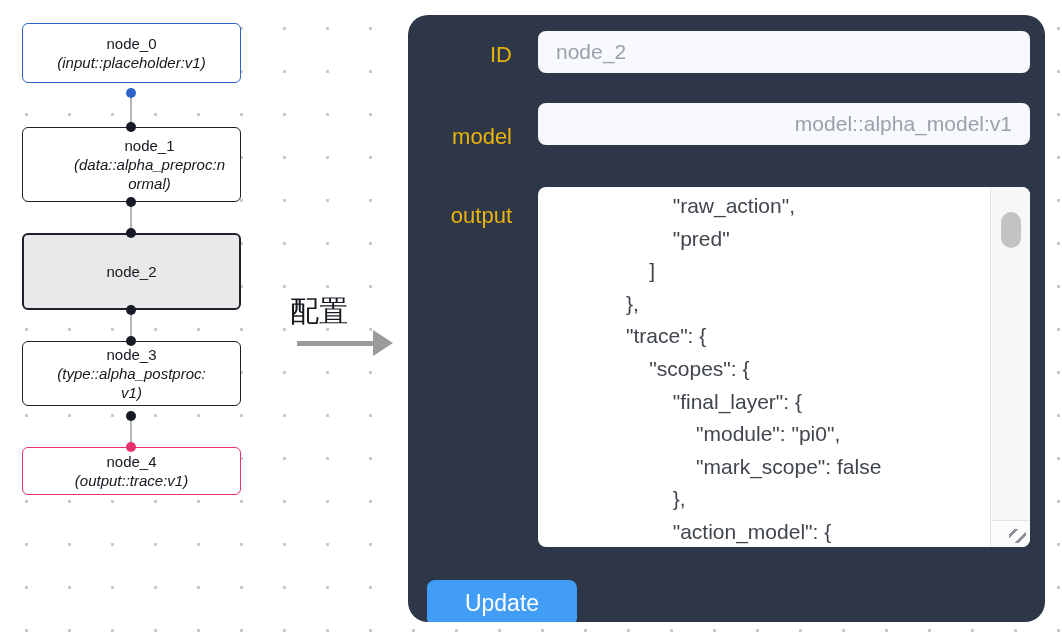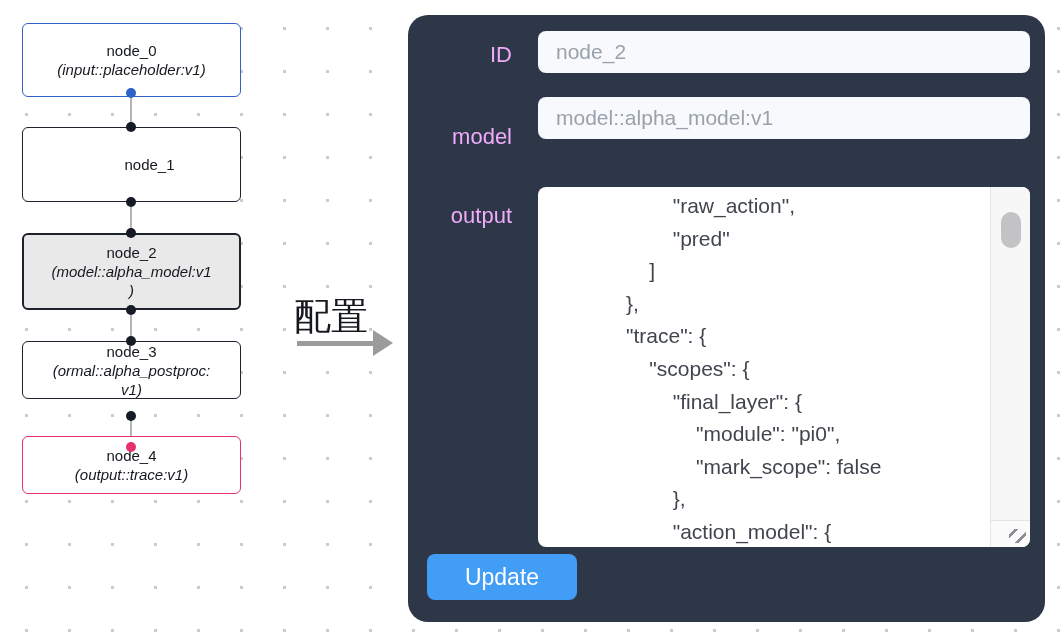--- a/index.html
+++ b/index.html
@@ -20,66 +20,66 @@
 
   
   .node {
     position:absolute; left:22px; width:219px;
     background:#ffffff; border:1.6px solid #1d222c; border-radius:6px;
     display:flex; flex-direction:column; justify-content:center; align-items:center;
     text-align:center; color:#15191f; padding:4px 10px;
   }
   .node .title    { font-size:15px; line-height:19px; }
   .node .subtitle { font-size:15px; line-height:19px; white-space:pre-line;font-style:italic; }
-  .node-0 { top:23px;  height:74px; border-color:#2e62c8; }
+  .node-0 { top:23px;  height:60px; border-color:#2e62c8; }
   .node-1 { top:127px; height:75px;padding-left:46px; }
   .node-2 { top:233px; height:77px; background:#e9e9ea; border-width:2.5px; }
-  .node-3 { top:341px; height:58px; }
-  .node-4 { top:436px; height:58px; border-color:#e7316f; }
+  .node-3 { top:341px; height:65px; }
+  .node-4 { top:447px; height:48px; border-color:#e7316f; }
 
   .edge { position:absolute; left:130px; width:2px; background:#b5b5b5; }
   .edge-0 { top:93px;  height:34px; }
   .edge-1 { top:202px; height:31px; }
   .edge-2 { top:310px; height:31px; }
   .edge-3 { top:416px; height:31px; }
 
   .handle { position:absolute; left:126px; width:10px; height:10px; border-radius:50%; background:#161b26; }
   .h-blue { background:#2e62c8; }
   .h-pink { background:#e7316f; }
 
   
   .transition-label {
     position:absolute; left:290px; top:292px; width:78px;
-    font-size:37px; color:#15181d; text-align:right;
+    font-size:29px; color:#15181d; text-align:left;
   }
   .arrow-shaft { position:absolute; left:297px; top:341px; width:78px; height:5px; background:#9b9b9b; }
   .arrow-head  { position:absolute; left:373px; top:330px; width:0; height:0;
                  border-left:20px solid #9b9b9b; border-top:13px solid transparent; border-bottom:13px solid transparent; }
 
   
   .panel {
     position:absolute; left:408px; top:15px; width:637px; height:607px;
     background:#2d3748; border-radius:20px; overflow:hidden;
   }
   .panel .field-label {
     position:absolute; left:0; width:104px; text-align:right;
-    font-size:22px; color:#f0abfc;
+    font-size:22px; color:#eab308;
   }
   .label-id     { top:27px; }
   .label-type   { top:109px; }
   .label-config { top:188px; }
 
   .panel input {
     position:absolute; left:130px; width:492px; height:42px;
     background:#f7f9fc; border:none; border-radius:8px;
     font-family:"Liberation Sans", sans-serif;
     font-size:21px; color:#99a1ab; padding:0 18px; outline:none;
   }
   .input-id   { top:16px; }
-  .input-type { top:82px; }
+  .input-type { top:88px;text-align:right; }
 
   .config-box {
     position:absolute; left:130px; top:172px; width:492px; height:360px;
     background:#ffffff; border-radius:8px; overflow:hidden;
   }
   .config-box pre {
     position:absolute; inset:0;
     font-family:"Liberation Sans", sans-serif;
     font-size:21px; line-height:32.6px; color:#41464e;
     white-space:pre; padding:3px 18px; overflow:hidden;
@@ -95,21 +95,21 @@
   .resize-corner {
     position:absolute; left:452px; top:333px; width:40px; height:27px;
     background:#fbfbfc; border-left:1px solid #e4e4e6; border-top:1px solid #e4e4e6;
   }
   .resize-grip {
     position:absolute; right:4px; bottom:4px; width:17px; height:14px;
     background:repeating-linear-gradient(135deg, transparent 0 4px, #8d9096 4px 6.5px, transparent 6.5px 10px);
   }
 
   .update-btn {
-    position:absolute; left:19px; top:539px; width:150px; height:46px;
+    position:absolute; left:19px; top:565px; width:150px; height:46px;
     background:#419df6; border:none; border-radius:8px;
     font-family:"Liberation Sans", sans-serif;
     font-size:23px; font-weight:500; color:#ffffff; cursor:pointer;
   }
 </style>
 </head>
 <body>
 
 <div class="canvas">
 
@@ -118,29 +118,29 @@
     <div class="edge edge-1"></div>
     <div class="edge edge-2"></div>
     <div class="edge edge-3"></div>
 
     <div class="node node-0">
       <div class="title">node_0</div>
       <div class="subtitle">(input::placeholder:v1)</div>
     </div>
     <div class="node node-1">
       <div class="title">node_1</div>
+      <div class="subtitle">(data::alpha_preproc:n
+ormal)</div>
     </div>
     <div class="node node-2">
       <div class="title">node_2</div>
-      <div class="subtitle">(model::alpha_model:v1
-)</div>
     </div>
     <div class="node node-3">
       <div class="title">node_3</div>
-      <div class="subtitle">(ormal::alpha_postproc:
+      <div class="subtitle">(type::alpha_postproc:
 v1)</div>
     </div>
     <div class="node node-4">
       <div class="title">node_4</div>
       <div class="subtitle">(output::trace:v1)</div>
     </div>
 
     <div class="handle h-blue" style="top:88px"></div>
     <div class="handle" style="top:122px"></div>
     <div class="handle" style="top:197px"></div>

